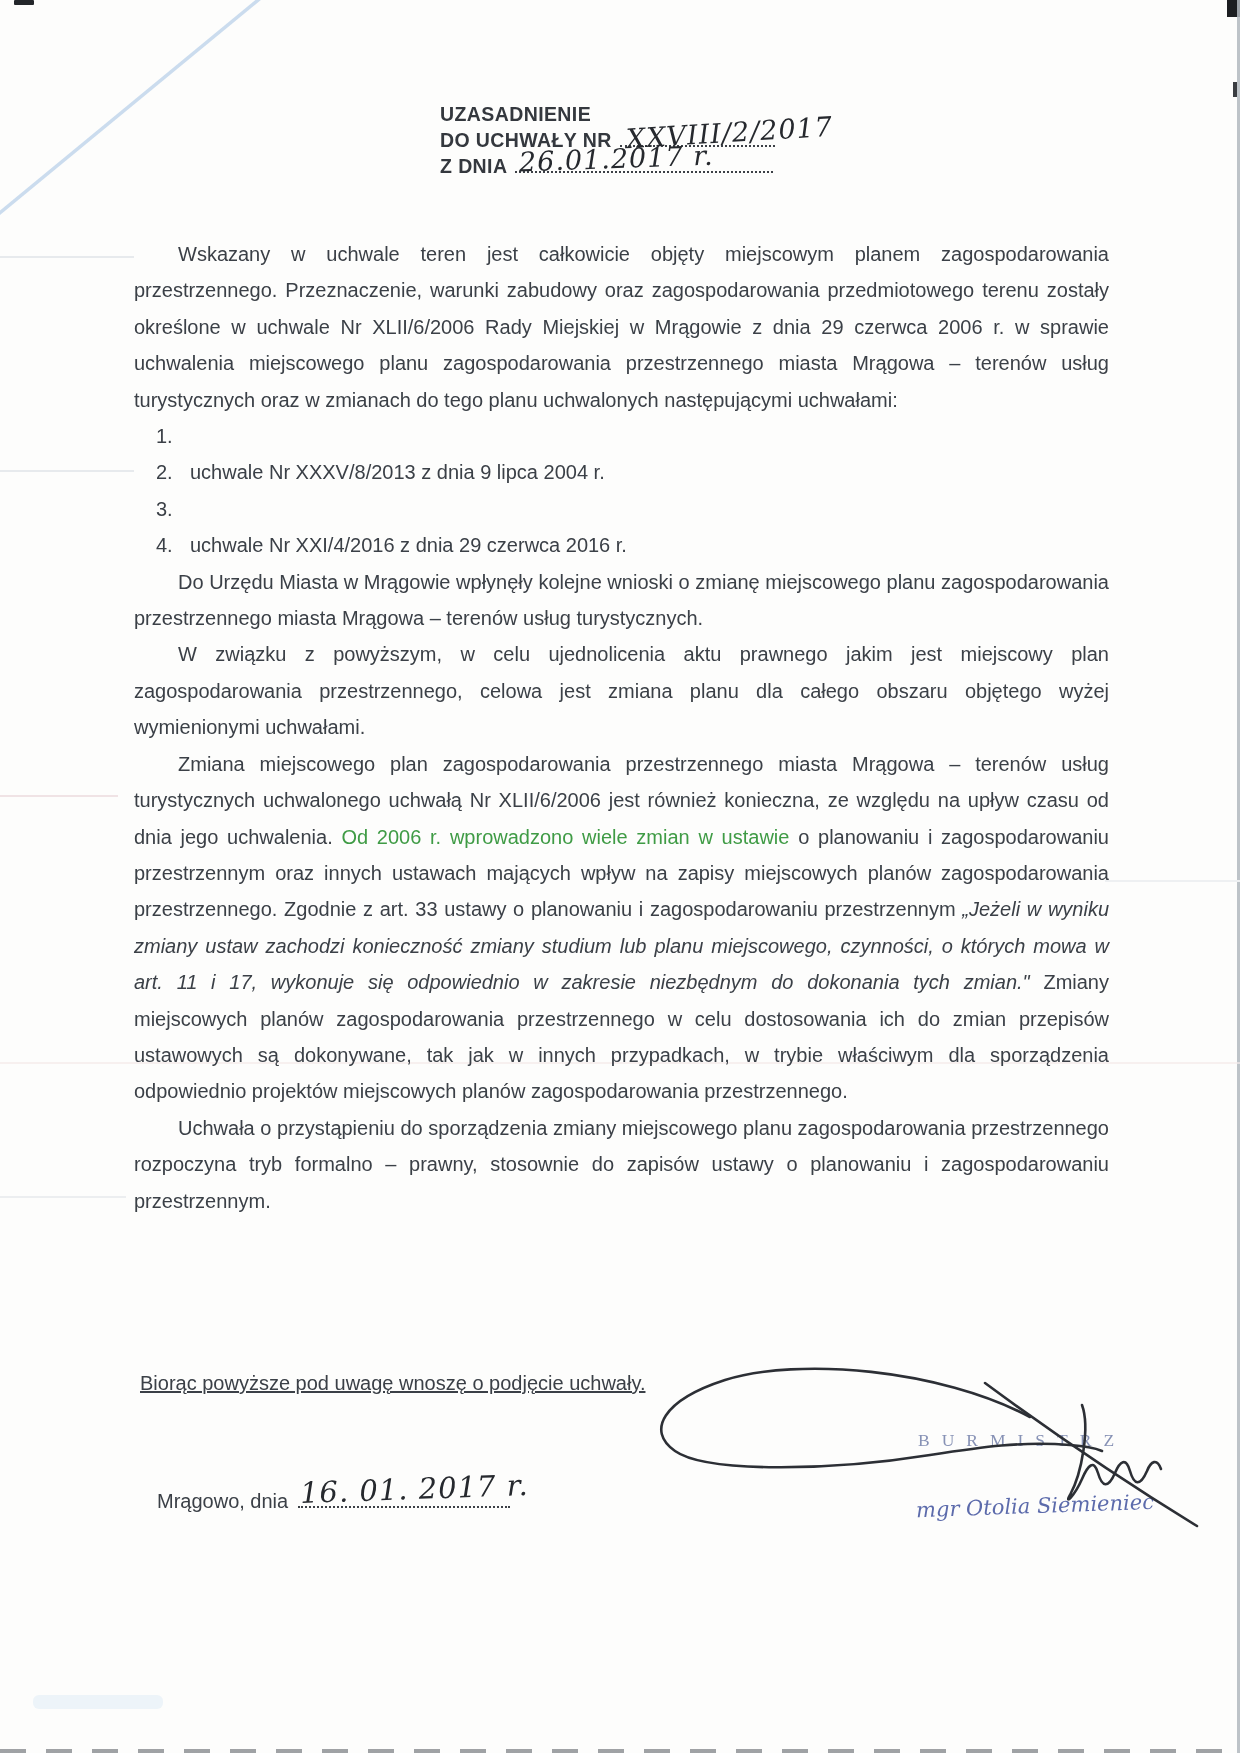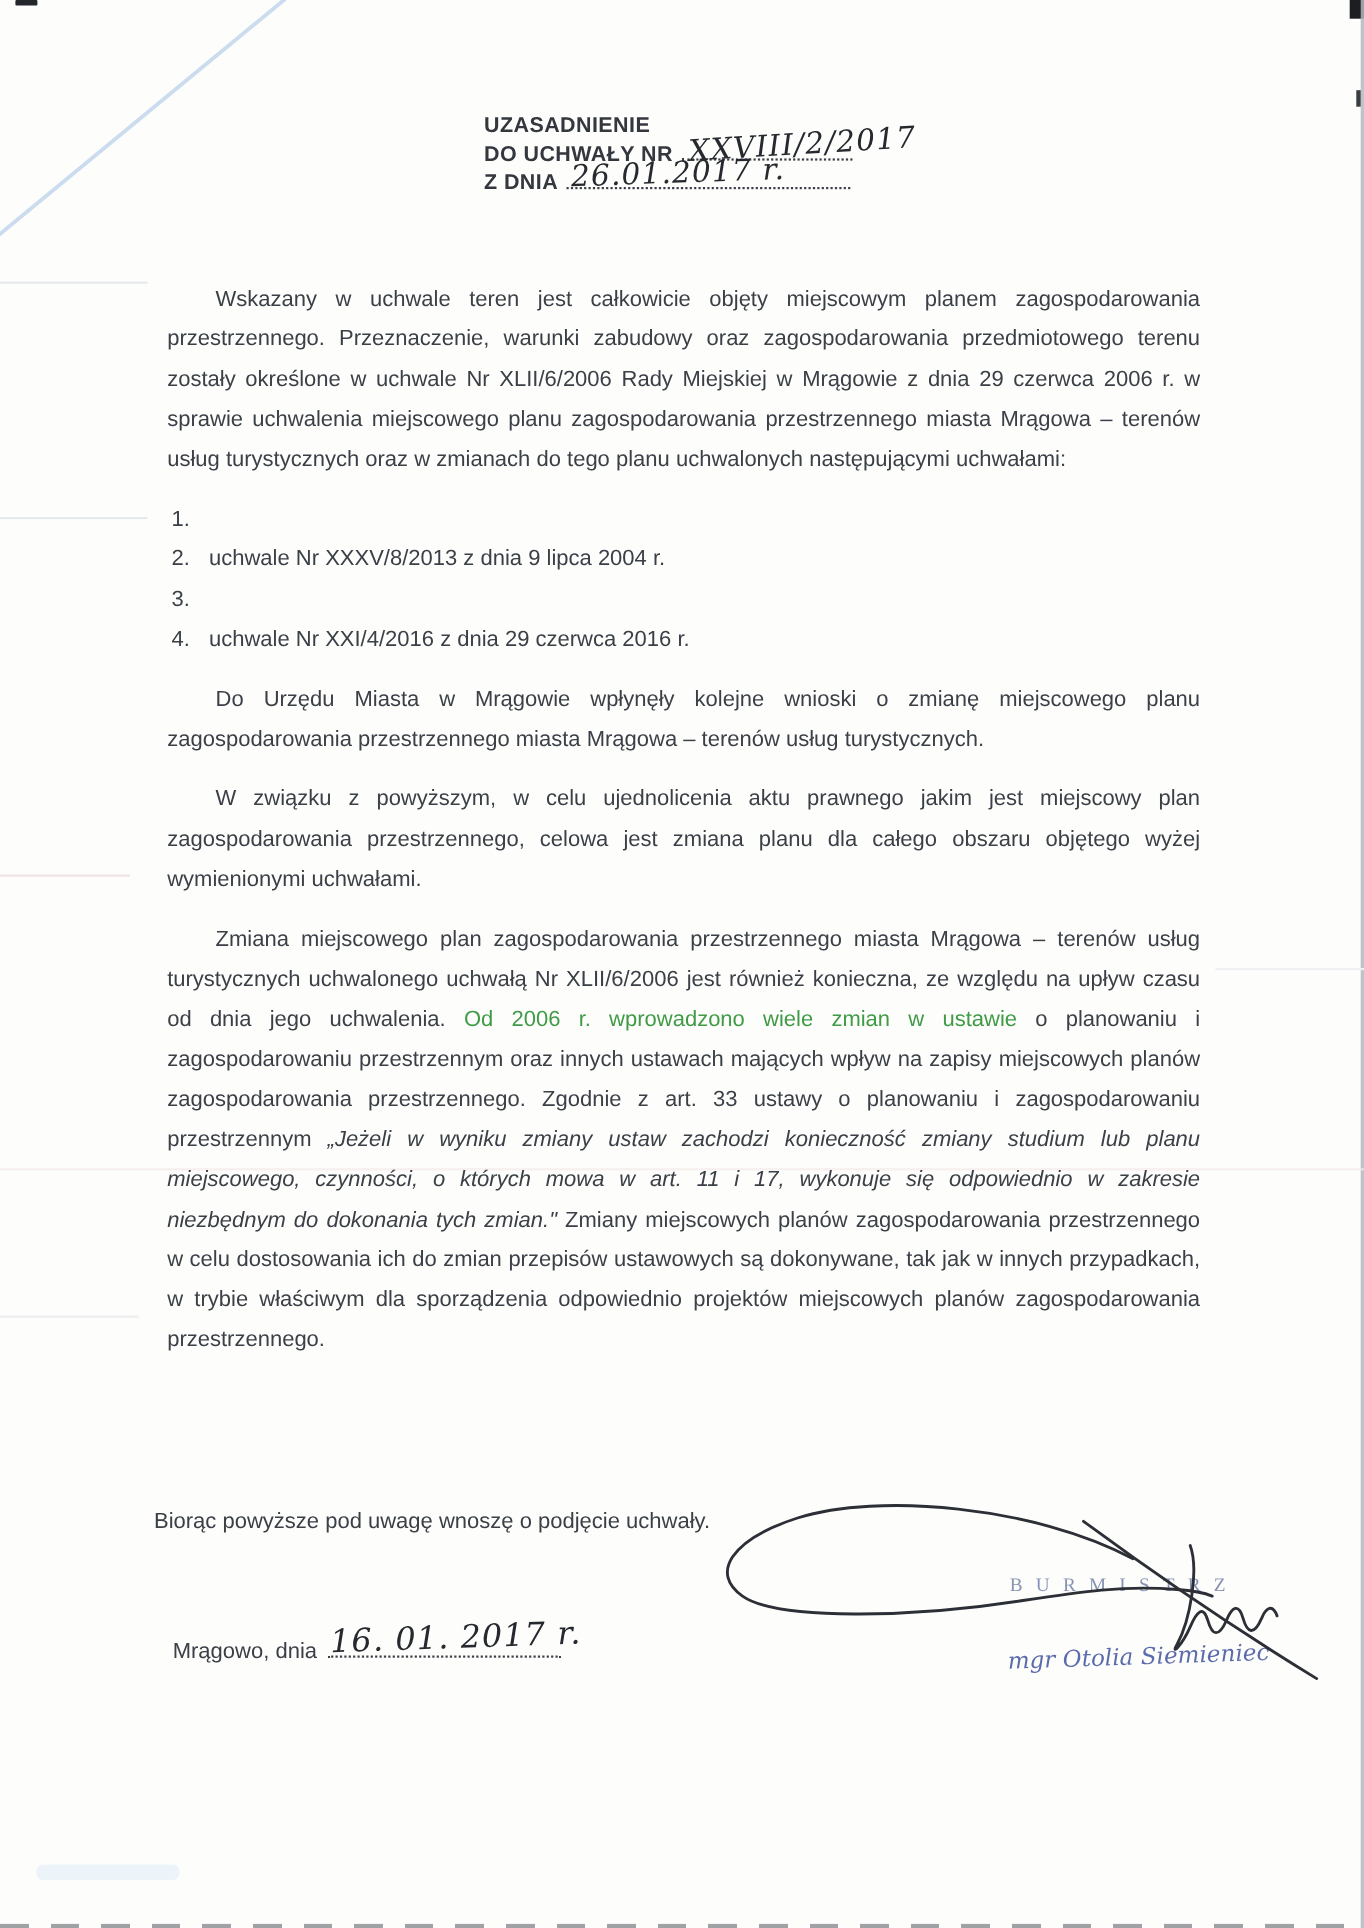--- a/index.html
+++ b/index.html
@@ -51,30 +51,30 @@
     color:#26292e;letter-spacing:1px;
   }
   .hand-nr{left:6px;bottom:-1px;font-size:27px;transform:rotate(-3.5deg);}
   .hand-dnia{left:4px;bottom:-1px;font-size:27px;transform:rotate(-2deg);}
 
   
   .doc-body{
     position:absolute;left:134px;top:236px;width:975px;
     font-size:20px;line-height:36.4px;text-align:justify;
   }
-  .doc-body p{margin:18px;text-indent:44px;}
+  .doc-body p{margin:0;text-indent:44px;}
   .amend-list{margin:0;}
   .li-row{display:flex;text-align:left;padding-left:22px;}
   .li-num{flex:none;width:34px;}
   .green{color:#3f9b45;}
   .quote{font-style:italic;}
 
   .closing{
     position:absolute;left:140px;top:1372px;
-    font-size:20px;color:#3b4047;
+    font-size:20px;color:#3b4047;text-decoration:underline;
   }
 
   
   .dateline{
     position:absolute;left:145px;top:1490px;
     font-size:20px;color:#3b4047;white-space:nowrap;margin-left:12px;
   }
   .dot-date{width:212px;margin-left:10px;border-bottom:2.5px dotted #3c4046;}
   .hand-date{left:2px;bottom:0px;font-size:29px;transform:rotate(-2deg);}
 
@@ -140,20 +140,21 @@
       </div>
       <div class="li-row">
         <span class="li-num">4.</span>
           <span>uchwale Nr XXI/4/2016 z dnia 29 czerwca 2016 r.</span>
       </div>
     </div>
 
     <p>Do Urzędu Miasta w Mrągowie wpłynęły kolejne wnioski o zmianę miejscowego planu zagospodarowania przestrzennego miasta Mrągowa – terenów usług turystycznych.</p>
     <p>W związku z powyższym, w celu ujednolicenia aktu prawnego jakim jest miejscowy plan zagospodarowania przestrzennego, celowa jest zmiana planu dla całego obszaru objętego wyżej wymienionymi uchwałami.</p>
     <p><span>Zmiana miejscowego plan zagospodarowania przestrzennego miasta Mrągowa – terenów usług turystycznych uchwalonego uchwałą Nr XLII/6/2006 jest również konieczna, ze względu na upływ czasu od dnia jego uchwalenia. </span><span class="green">Od 2006 r. wprowadzono wiele zmian w ustawie</span><span> o planowaniu i zagospodarowaniu przestrzennym oraz innych ustawach mających wpływ na zapisy miejscowych planów zagospodarowania przestrzennego. Zgodnie z art. 33 ustawy o planowaniu i zagospodarowaniu przestrzennym </span><span class="quote">„Jeżeli w wyniku zmiany ustaw zachodzi konieczność zmiany studium lub planu miejscowego, czynności, o których mowa w art. 11 i 17, wykonuje się odpowiednio w zakresie niezbędnym do dokonania tych zmian."</span><span> Zmiany miejscowych planów zagospodarowania przestrzennego w celu dostosowania ich do zmian przepisów ustawowych są dokonywane, tak jak w innych przypadkach, w trybie właściwym dla sporządzenia odpowiednio projektów miejscowych planów zagospodarowania przestrzennego.</span></p>
+    <p>Uchwała o przystąpieniu do sporządzenia zmiany miejscowego planu zagospodarowania przestrzennego rozpoczyna tryb formalno – prawny, stosownie do zapisów ustawy o planowaniu i zagospodarowaniu przestrzennym.</p>
   </div>
 
   <div class="closing">Biorąc powyższe pod uwagę wnoszę o podjęcie uchwały.</div>
 
   <div class="dateline">
     <span>Mrągowo, dnia</span><span class="dotline dot-date"><span class="hand hand-date">16. 01. 2017 r.</span></span>
   </div>
 
   <div class="stamp-title">BURMISTRZ</div>
   <div class="stamp-name">mgr Otolia Siemieniec</div>

